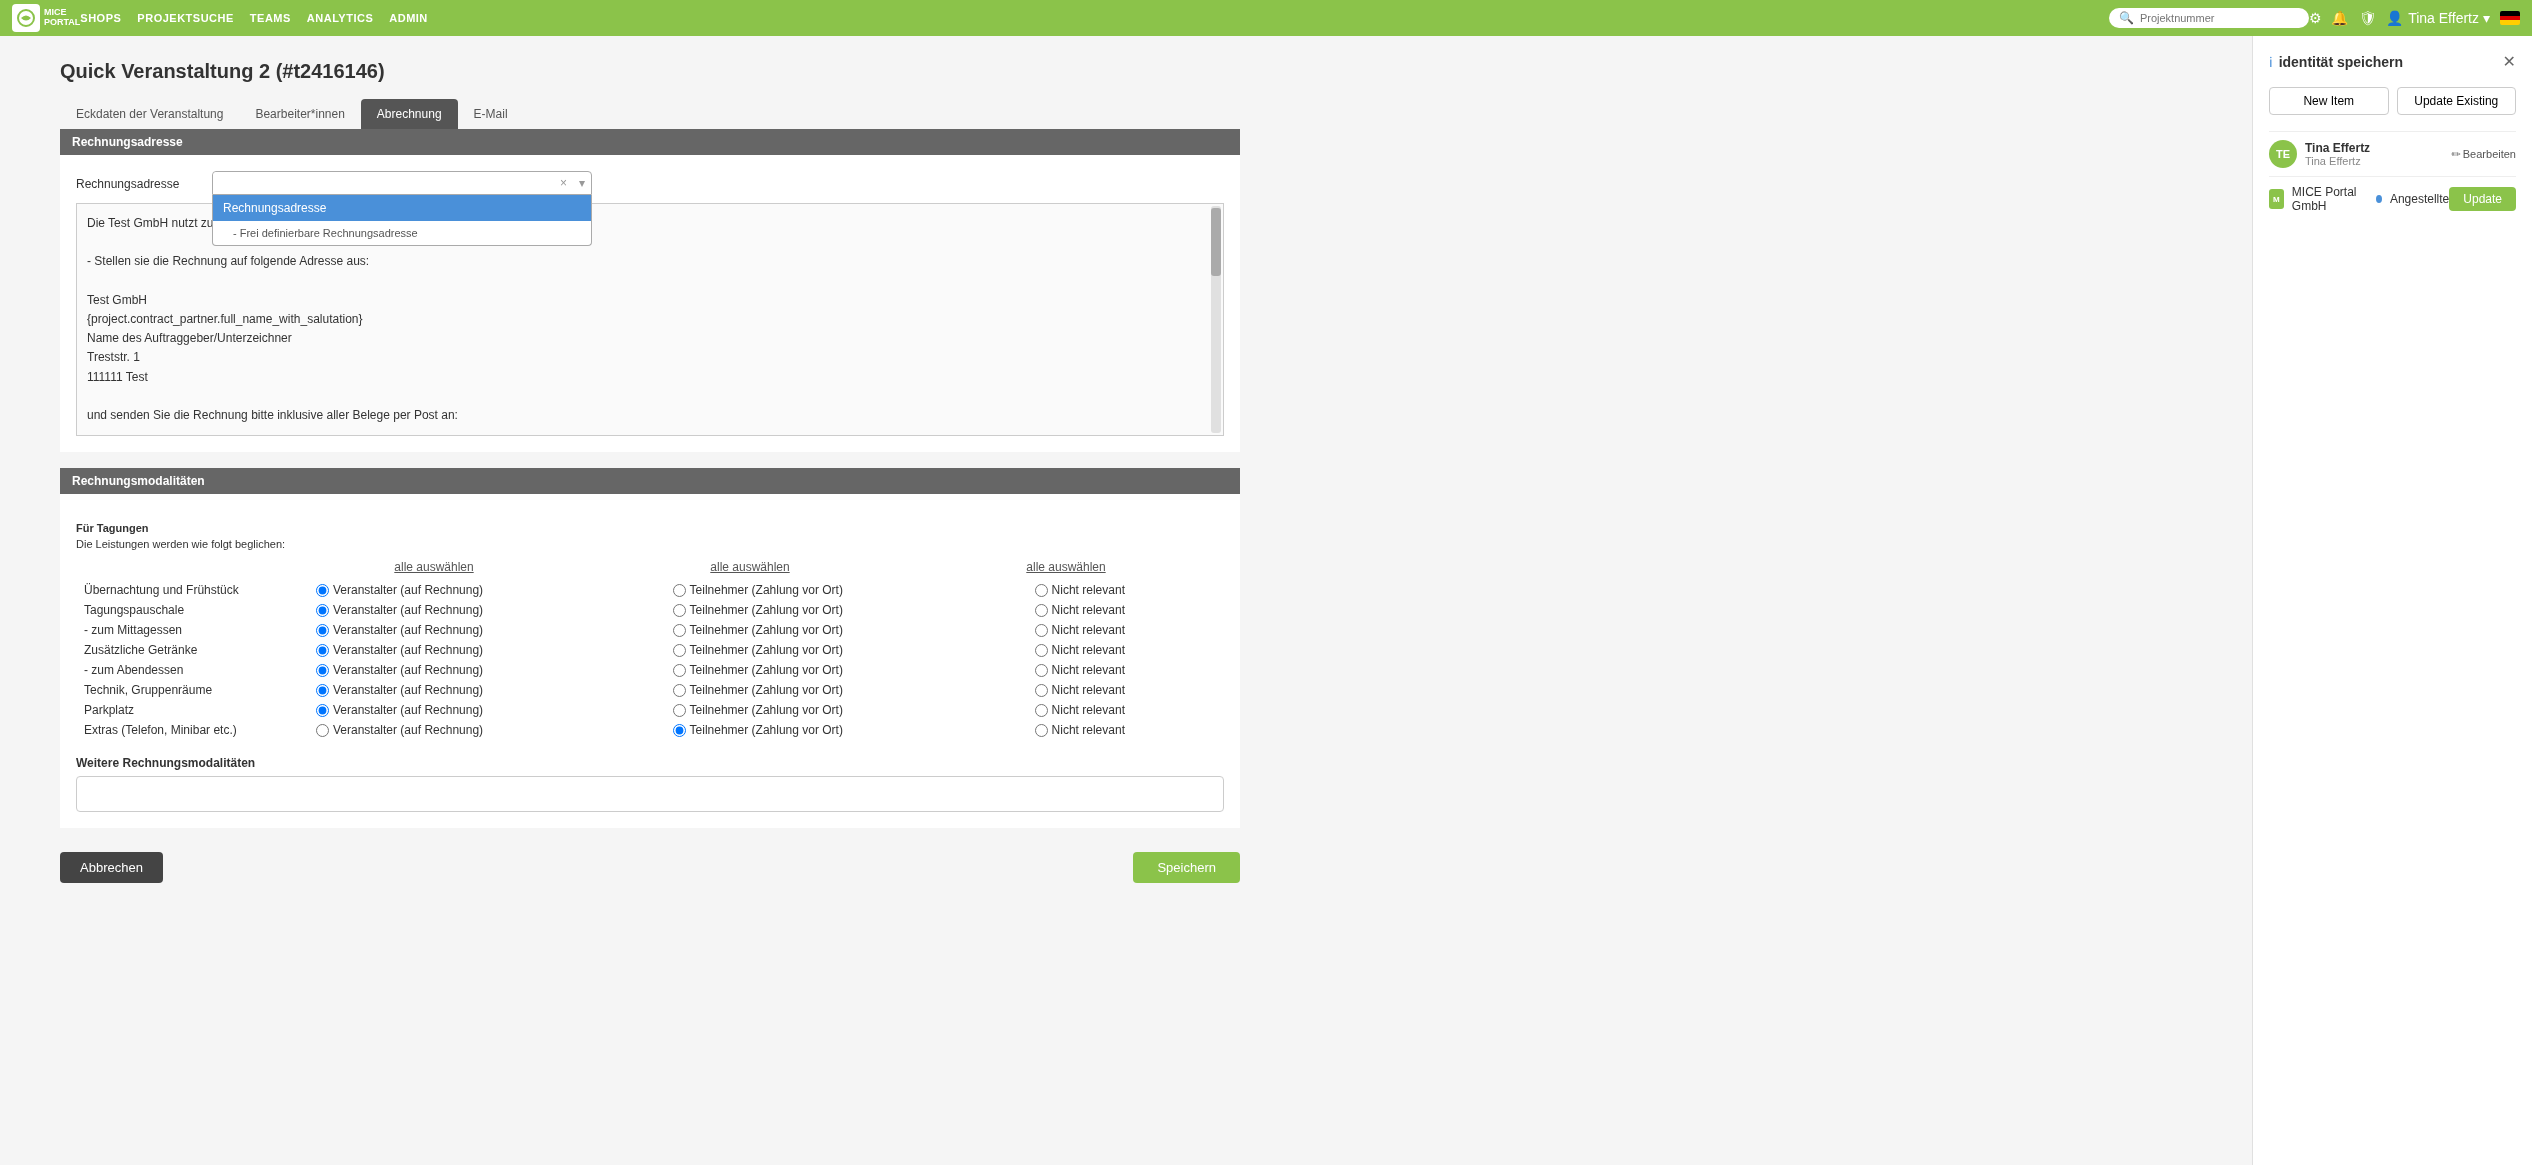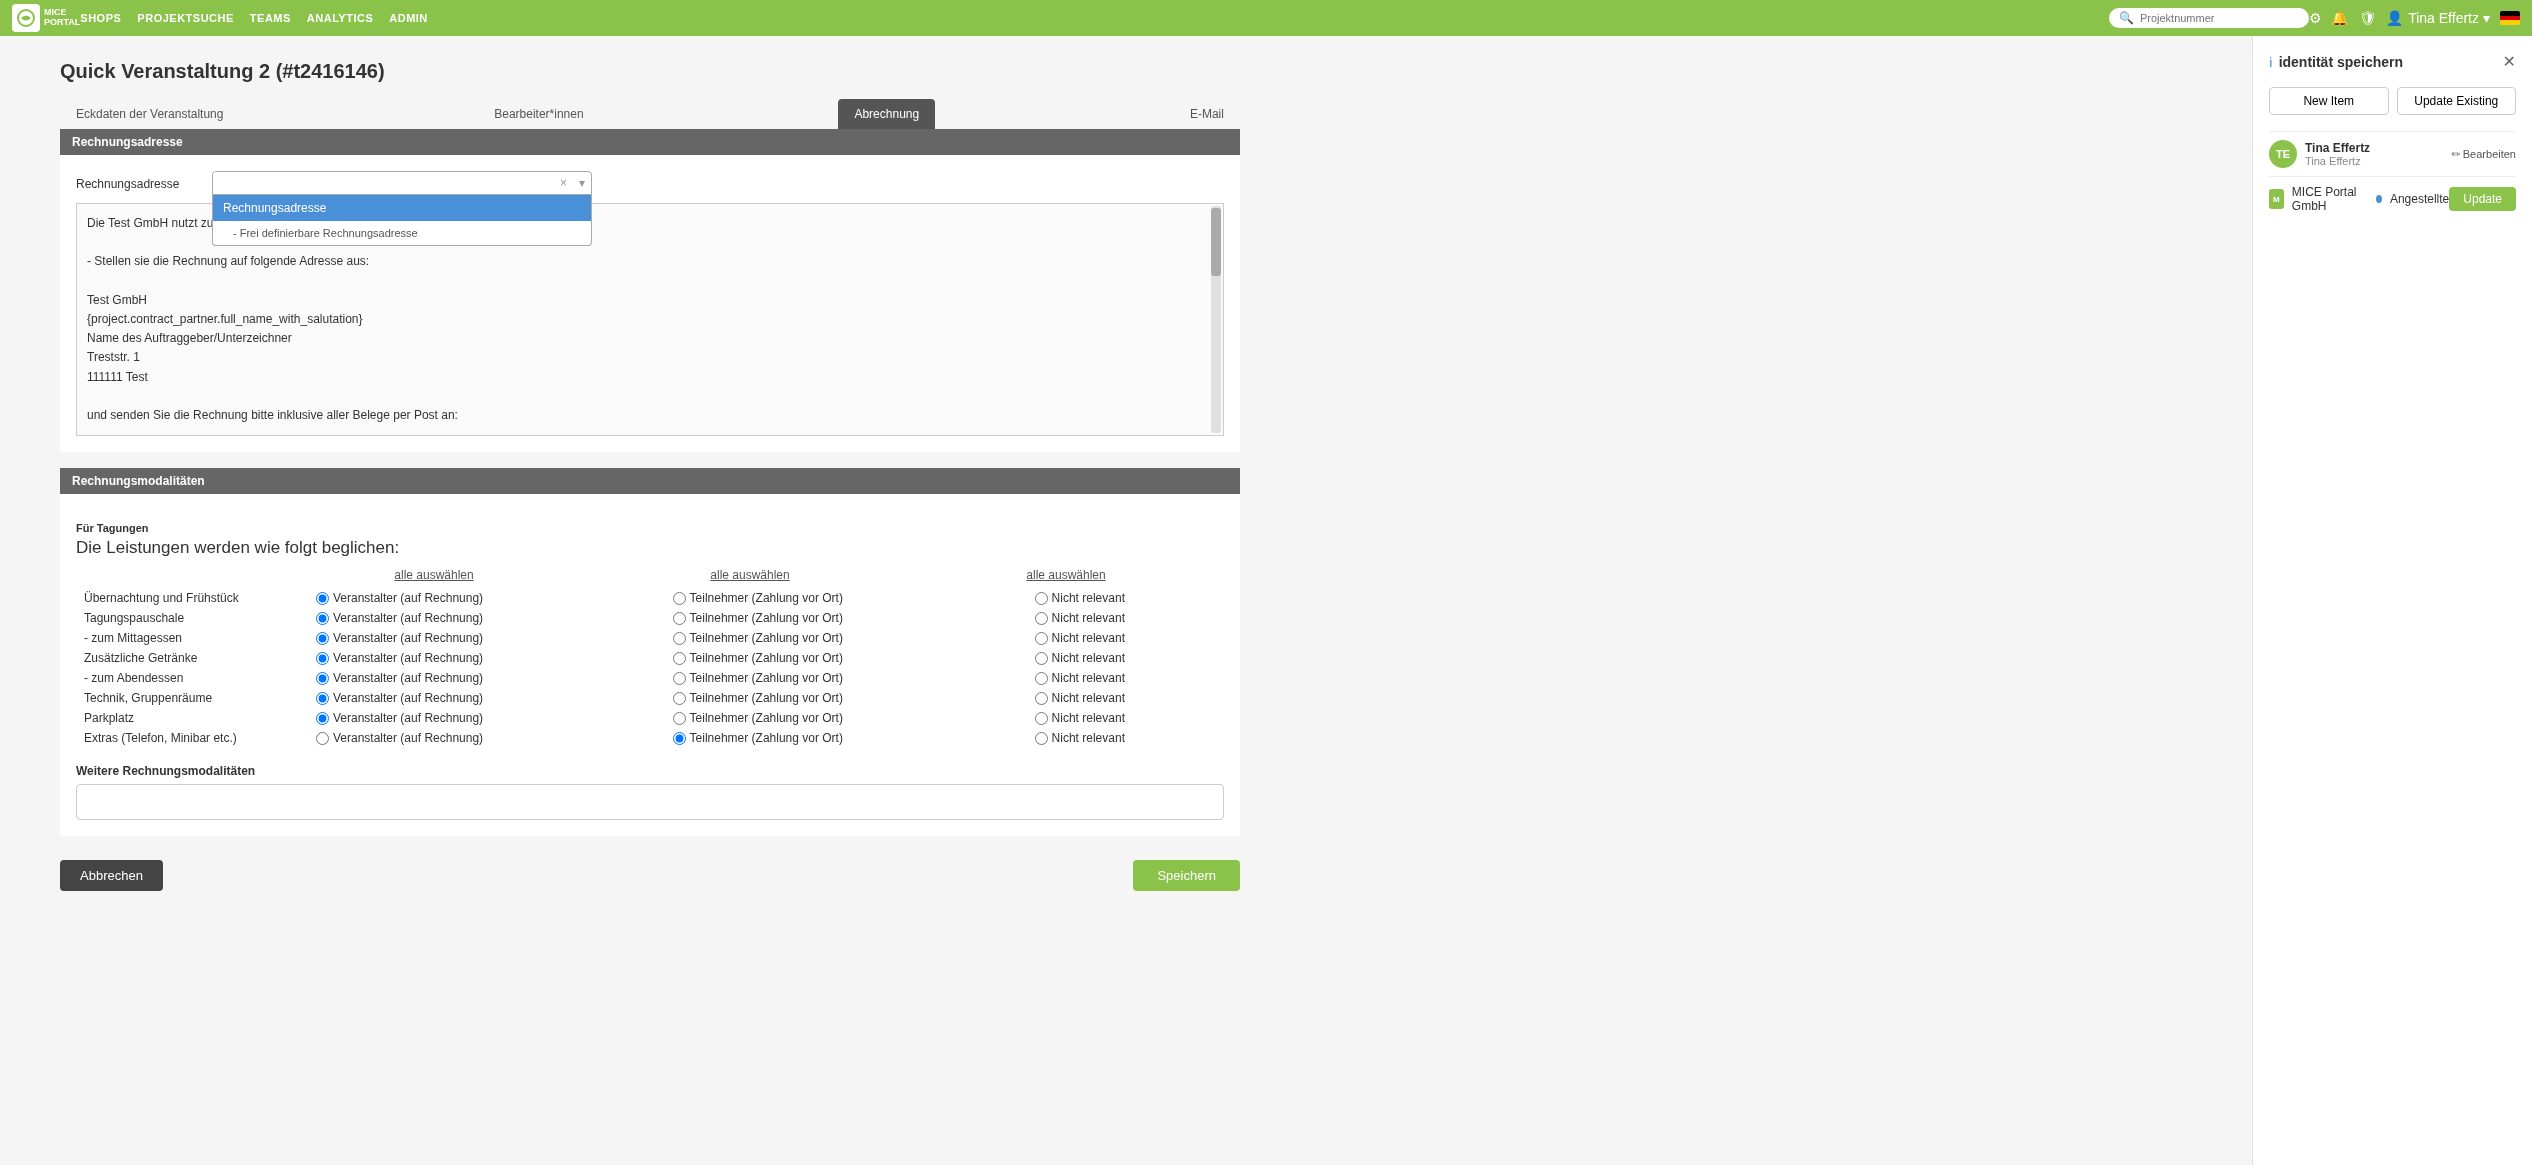--- a/index.html
+++ b/index.html
@@ -106,21 +106,20 @@
       color: #333;
       margin-bottom: 16px;
     }
 
     
     .tabs {
       display: flex;
       gap: 0;
       margin-bottom: 0;
       border-bottom: none;
-      justify-content: space-between;
     }
     .tab {
       padding: 8px 16px;
       font-size: 12px;
       cursor: pointer;
       color: #555;
       border: none;
       background: none;
       text-decoration: none;
     }
@@ -191,21 +190,21 @@
       font-size: 11px;
       color: #555;
     }
     .modalities-title {
       font-size: 11px;
       font-weight: bold;
       margin-bottom: 4px;
       margin-top: 12px;
     }
     .modalities-desc {
-      font-size: 17px;
+      font-size: 11px;
       margin-bottom: 10px;
     }
     .select-all-link {
       color: #555;
       text-decoration: underline;
       font-size: 12px;
       cursor: pointer;
     }
     .modality-table {
       width: 100%;

